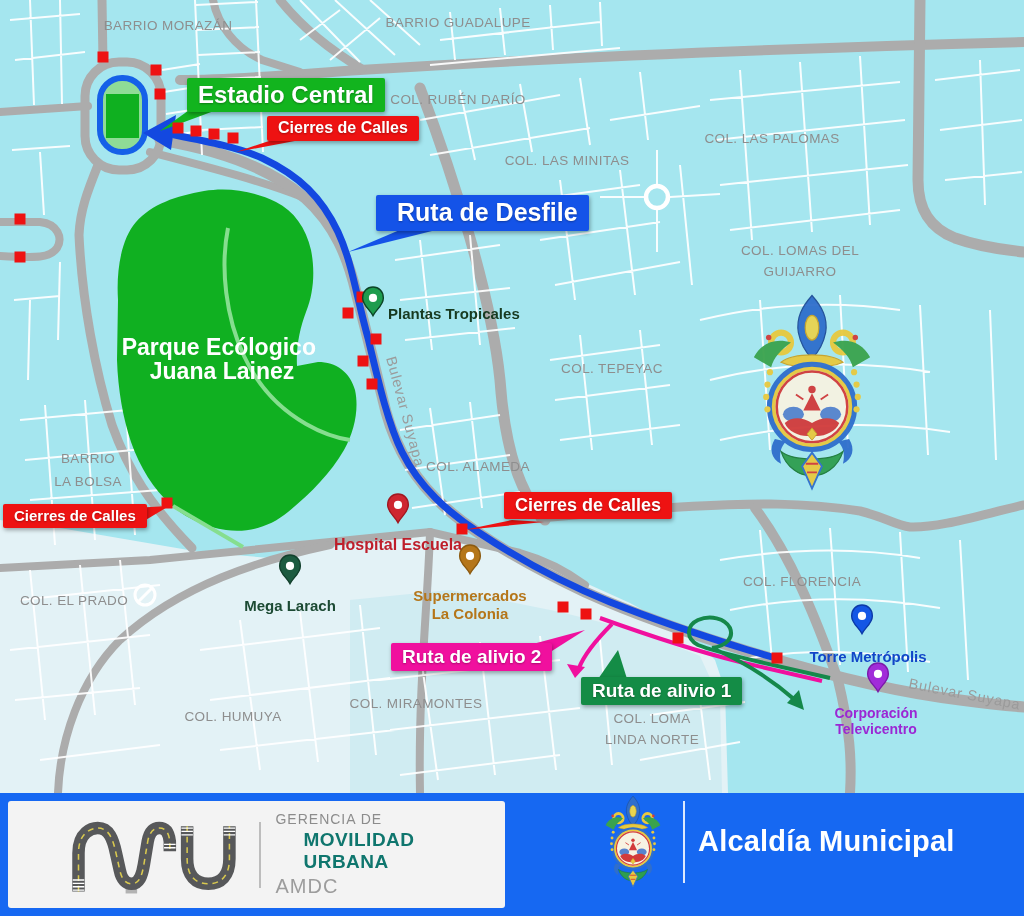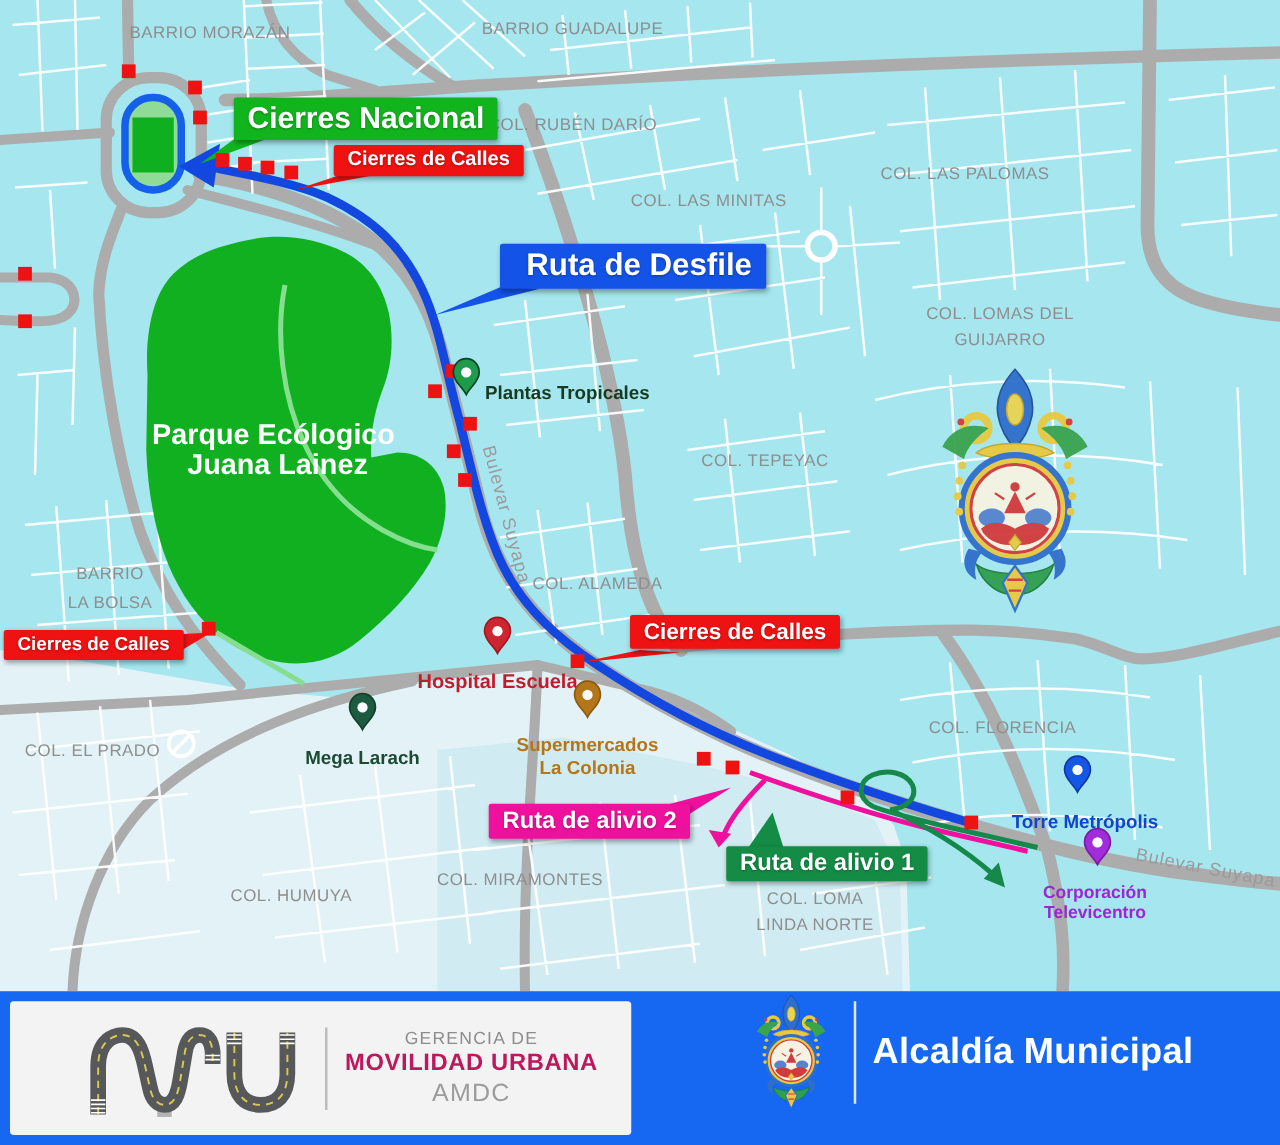--- a/index.html
+++ b/index.html
@@ -5,23 +5,23 @@
   html,body{margin:0;padding:0;}
   .stage{position:relative;width:1024px;height:916px;overflow:hidden;background:#A5E6EF;font-family:"Liberation Sans",sans-serif;}
   .map-wrap{position:absolute;left:0;top:0;width:1024px;height:793px;}
   svg text{font-family:"Liberation Sans",sans-serif;}
   .callout{position:absolute;background:currentColor;border-radius:2px;padding:3px 11px;box-shadow:1px 2px 4px rgba(0,0,0,.35);white-space:nowrap;font-weight:bold;line-height:1.18;z-index:5;}
   .callout span{color:#fff;text-shadow:0 1px 2px rgba(0,0,0,.3);}
   .footer{position:absolute;left:0;top:793px;width:1024px;height:123px;background:#1668F2;}
   .footer-card{position:absolute;left:8px;top:8px;width:497px;height:107px;background:#F3F3F3;border-radius:3px;display:flex;align-items:center;}
   .mu-logo{margin-left:58px;}
   .v-div{width:2px;height:66px;background:#BDBDBD;margin:0 14px 0 6px;}
-  .mu-text{display:flex;flex-direction:column;gap:2px;text-align:center;}
+  .mu-text{display:flex;flex-direction:column;gap:2px;}
   .mu-l1{font-size:14px;color:#8C8C8C;letter-spacing:1px;}
-  .mu-l2{font-size:19px;color:#be185d;font-weight:bold;letter-spacing:.5px;}
+  .mu-l2{font-size:19px;color:#0f766e;font-weight:bold;letter-spacing:.5px;margin-left:28px;}
   .mu-l3{font-size:20px;color:#9C9C9C;letter-spacing:1px;}
   .footer-right{position:absolute;left:601px;top:0;height:97px;display:flex;align-items:center;}
   .v-div-w{width:2px;height:82px;background:rgba(255,255,255,.85);margin:0 13px 0 18px;}
   .amdc-text{color:#fff;font-size:29px;font-weight:bold;line-height:1.15;letter-spacing:.2px;}
 </style>
 </head>
 <body>
 
 <div class="stage">
   <div class="map-wrap">
@@ -220,23 +220,23 @@
           <text transform="translate(386,358) rotate(75)" fill="#9B9B9B" font-size="14.5" letter-spacing=".8">Bulevar Suyapa</text>
           <text transform="translate(908,688) rotate(11)" fill="#9B9B9B" font-size="14.5" letter-spacing=".8">Bulevar Suyapa</text>
         </g>
 
       <text x="222" y="355" text-anchor="middle" font-size="23" font-weight="bold" fill="#FFFFFF">
         <tspan x="222">Parque Ecólogico</tspan>
         <tspan x="222" dy="24">Juana Lainez</tspan>
       </text>
     </svg>
     <div id="callouts">
-        <div class="callout" style="left: 187px; top: 78px; font-size: 24px; color: rgb(18, 180, 30);"><span>Cierres Nacional</span></div>
+        <div class="callout" style="left: 187px; top: 78px; font-size: 24px; color: rgb(18, 180, 30);"><span>Estadio Central</span></div>
         <div class="callout" style="left: 267px; top: 116px; font-size: 16px; color: rgb(238, 18, 18);"><span>Cierres de Calles</span></div>
-        <div class="callout" style="left: 400px; top: 195px; font-size: 25px; color: rgb(20, 83, 232); padding-left: 21px;"><span>Ruta de Desfile</span></div>
+        <div class="callout" style="left: 376px; top: 195px; font-size: 25px; color: rgb(20, 83, 232); padding-left: 21px;"><span>Ruta de Desfile</span></div>
         <div class="callout" style="left: 3px; top: 504px; font-size: 15px; color: rgb(238, 18, 18);"><span>Cierres de Calles</span></div>
         <div class="callout" style="left: 504px; top: 492px; font-size: 18px; color: rgb(238, 18, 18);"><span>Cierres de Calles</span></div>
         <div class="callout" style="left: 391px; top: 643px; font-size: 19px; color: rgb(240, 16, 158);"><span>Ruta de alivio 2</span></div>
         <div class="callout" style="left: 581px; top: 677px; font-size: 19px; color: rgb(20, 140, 70);"><span>Ruta de alivio 1</span></div>
       </div>
   </div>
 
   <div class="footer">
     <div class="footer-card">
       <svg class="mu-logo" width="188" height="80" viewBox="0 0 195 80">

